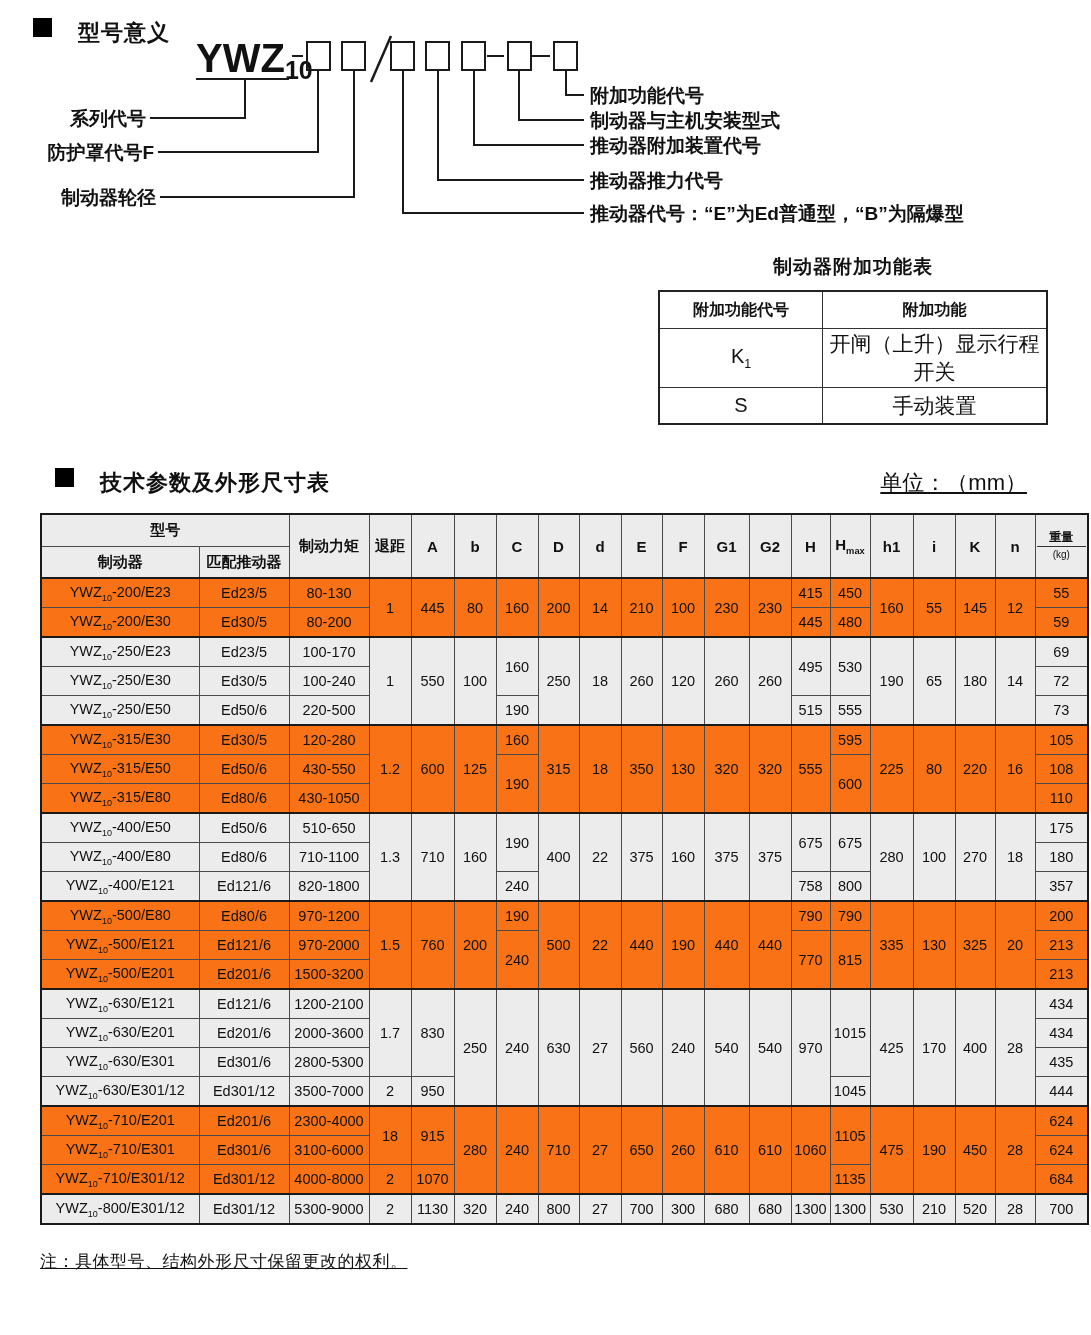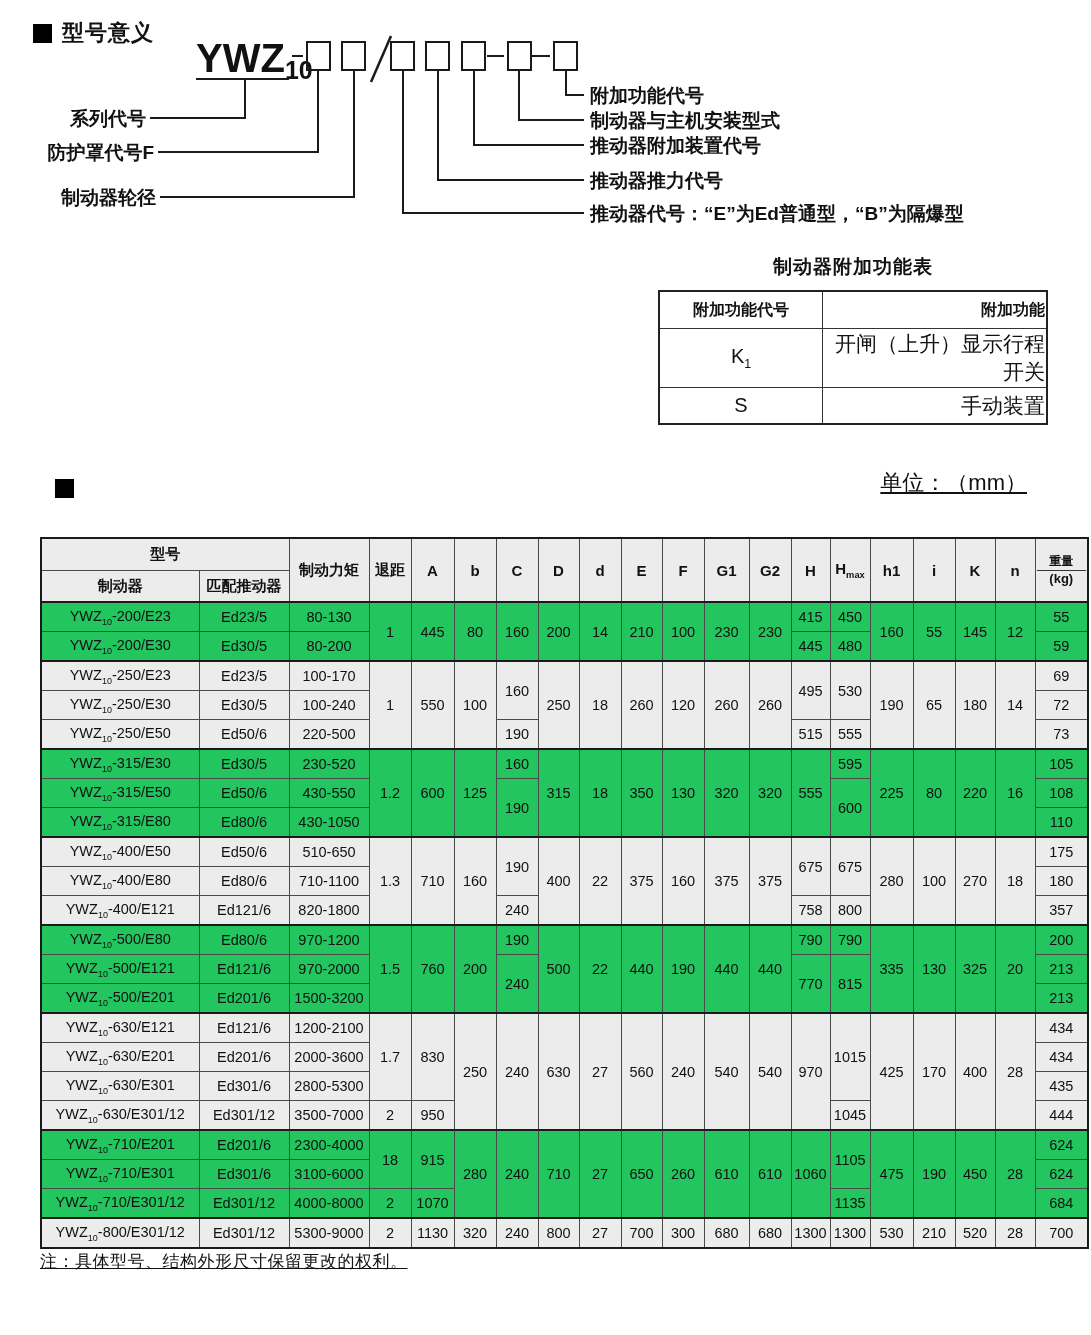--- a/index.html
+++ b/index.html
@@ -1,41 +1,41 @@
 <!DOCTYPE html>
 <html><head>
 <meta charset="utf-8">
 <style>
   html,body{margin:0;padding:0;background:#fff;}
   body{width:1091px;height:1335px;position:relative;font-family:"Liberation Sans","DejaVu Sans",sans-serif;color:#111;}
   .abs{position:absolute;}
   
-  .sec-head{display:flex;align-items:center;gap:10px;}
+  .sec-head{display:flex;align-items:flex-start;gap:26px;}
   .sq{width:19px;height:19px;background:#000;display:inline-block;}
   .sec-title{font-size:22px;font-weight:bold;letter-spacing:1px;}
   
   svg text{fill:#111;}
   
   .ft-title{width:390px;text-align:center;font-size:19px;font-weight:bold;letter-spacing:1px;}
   table.func{border-collapse:collapse;table-layout:fixed;width:390px;border:2px solid #222;background:#fff;}
   table.func th,table.func td{border:1px solid #333;height:33px;font-size:21px;font-weight:normal;}
   table.func thead th{font-size:16px;font-weight:bold;height:34px;}
   table.func .c1{width:160px;text-align:center;}
-  table.func .c2{text-align:right;}
+  table.func .c2{text-align:center;}
   table.func td.c1{font-size:20px;}
   
-  table.spec{border-collapse:collapse;table-layout:fixed;width:1047px;border:2px solid #1a1a1a;background:#22c55e;margin-top:24px;}
+  table.spec{border-collapse:collapse;table-layout:fixed;width:1047px;border:2px solid #1a1a1a;background:#f97316;}
   table.spec th,table.spec td{border:1px solid #4a4a4a;text-align:center;padding:0 1px;overflow:hidden;white-space:nowrap;}
   table.spec thead th{background:#ececec;font-weight:600;font-size:15px;height:30px;}
   table.spec td{height:28px;font-size:14.5px;}
   table.spec tr.shaded td{background:#ececec;}
   table.spec tbody tr.gs td{border-top:2px solid #1a1a1a;}
   table.spec thead tr:first-child th{height:31px;}
   .wt-top{display:block;border-bottom:1px solid #333;line-height:17px;font-size:12px;}
-  .wt-top + span{display:block;line-height:16px;font-size:13px;font-weight:bold;}
+  .wt-top + span{display:block;line-height:16px;font-size:10px;font-weight:normal;}
   sub{font-size:62%;}
   .unit{font-size:22px;text-decoration:underline;}
   .note{font-size:17px;letter-spacing:0.5px;text-decoration:underline;}
 </style>
 </head>
 <body>
 
 <div class="abs sec-head" style="left:33px;top:18px;">
   <span class="sq"></span>
   <span class="sec-title">型号意义</span>
@@ -99,20 +99,21 @@
       <tr>
         <td class="c1">S</td>
         <td class="c2">手动装置</td>
       </tr>
     </tbody>
 </table>
 
 <div class="abs" style="left:40px;top:468px;width:1047px;display:flex;justify-content:space-between;align-items:flex-end;">
   <span class="sec-head">
     <span class="sq" style="margin-left:15px;"></span>
+    <span class="sec-title">技术参数及外形尺寸表</span>
   </span>
   <span class="unit" style="margin-right:60px;">单位：（mm）</span>
 </div>
 
 <table class="spec abs" style="left:40px;top:513px;">
     <colgroup>
       <col style="width: 158px;">
       <col style="width: 90px;">
       <col style="width: 80px;">
       <col style="width: 42px;">
@@ -227,21 +228,21 @@
         <td>Ed50/6</td>
         <td>220-500</td>
         <td>190</td>
         <td>515</td>
         <td>555</td>
         <td>73</td>
       </tr>
       <tr class="gs">
         <td>YWZ<sub>10</sub>-315/E30</td>
         <td>Ed30/5</td>
-        <td>230-520</td>
+        <td>120-280</td>
         <td rowspan="3">1.2</td>
         <td rowspan="3">600</td>
         <td rowspan="3">125</td>
         <td>160</td>
         <td rowspan="3">315</td>
         <td rowspan="3">18</td>
         <td rowspan="3">350</td>
         <td rowspan="3">130</td>
         <td rowspan="3">320</td>
         <td rowspan="3">320</td>

